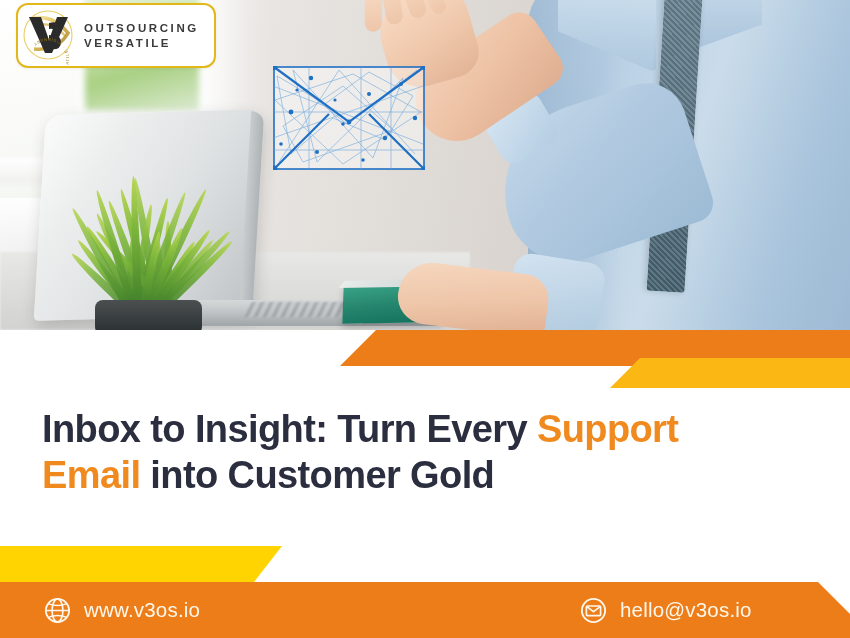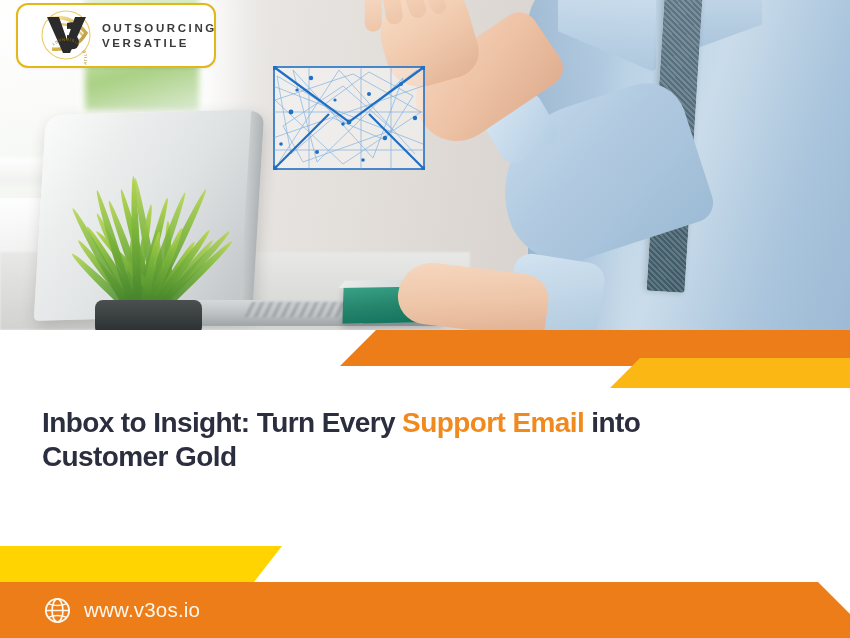--- a/index.html
+++ b/index.html
@@ -188,21 +188,21 @@
   }
   .bar-amber {
     position:absolute; left:610px; top:358px; width:250px; height:30px;
     background:#FBB714;
     clip-path:polygon(30px 0, 100% 0, 100% 100%, 0 100%);
   }
 
   
   .headline {
     position:absolute; left:42px; top:406px; width:730px;
-    font-size:28px; font-weight:bold; line-height:1.22;
+    font-size:38px; font-weight:bold; line-height:1.22;
     letter-spacing:-.6px;
     color:#2B2E3E;
   }
   .hl-accent { color:#F08A1E; }
 
   
   .yellow-wedge {
     position:absolute; left:0; top:546px; width:282px; height:36px;
     background:#FFD400;
     clip-path:polygon(0 0, 100% 0, calc(100% - 28px) 100%, 0 100%);
@@ -223,21 +223,21 @@
   }
   .c-icon { width:27px; height:27px; flex:0 0 27px; }
 
   
   .logo-card {
     position:absolute; left:16px; top:3px; width:200px; height:65px;
     background:#ffffff;
     border:2px solid #E2B718;
     border-radius:12px;
     display:flex; align-items:center; gap:6px;
-    padding-left:18px;
+    padding-left:0;
     box-shadow:0 1px 3px rgba(0,0,0,.06);
     z-index:5;
   }
   .logo-mark { width:60px; height:58px; flex:0 0 60px; }
   .logo-words {
     display:flex; flex-direction:column; justify-content:center;
     line-height:1.25;
   }
   .logo-words span {
     font-size:11.5px; font-weight:bold; color:#3A3A3A;
@@ -378,20 +378,30 @@
           <circle cx="13.5" cy="13.5" r="11.6" fill="none" stroke="#FFF7EC" stroke-width="1.9"></circle>
           <ellipse cx="13.5" cy="13.5" rx="5.4" ry="11.6" fill="none" stroke="#FFF7EC" stroke-width="1.7"></ellipse>
           <line x1="1.9" y1="13.5" x2="25.1" y2="13.5" stroke="#FFF7EC" stroke-width="1.7"></line>
           <path d="M4.1 6.6 Q13.5 10.6 22.9 6.6" fill="none" stroke="#FFF7EC" stroke-width="1.5"></path>
           <path d="M4.1 20.4 Q13.5 16.4 22.9 20.4" fill="none" stroke="#FFF7EC" stroke-width="1.5"></path>
         </svg>
       </span>
       <span class="contact-text">www.v3os.io</span>
     </div>
 
+    <div class="contact mail">
+      <span class="c-icon">
+        <svg width="27" height="27" viewBox="0 0 27 27">
+          <circle cx="13.5" cy="13.5" r="11.6" fill="none" stroke="#FFF7EC" stroke-width="1.9"></circle>
+          <rect x="6.4" y="9" width="14.2" height="9.6" rx="1" fill="none" stroke="#FFF7EC" stroke-width="1.7"></rect>
+          <path d="M6.6 9.4 L13.5 14.6 L20.4 9.4" fill="none" stroke="#FFF7EC" stroke-width="1.7"></path>
+        </svg>
+      </span>
+      <span class="contact-text">hello@v3os.io</span>
+    </div>
 
   </div>
 
   <div class="logo-card">
     <span class="logo-mark">
       <svg width="60" height="58" viewBox="0 0 60 58">
         <defs>
           <linearGradient id="gold" x1="0" y1="0" x2="1" y2="1">
             <stop offset="0%" stop-color="#F6E7A8"></stop>
             <stop offset="45%" stop-color="#D9A81B"></stop>

